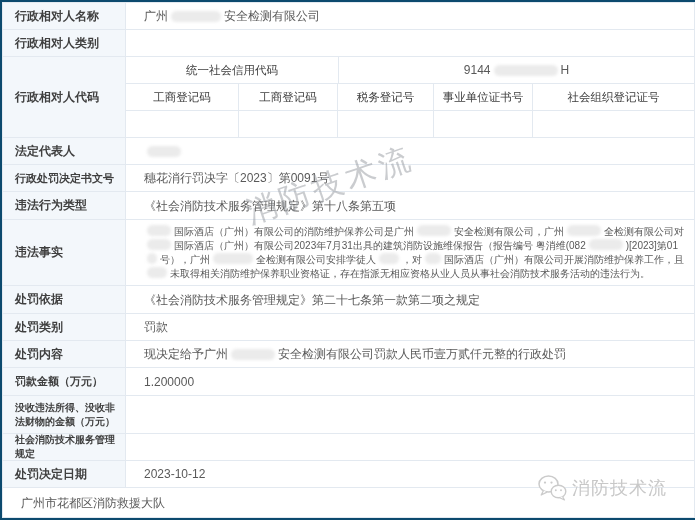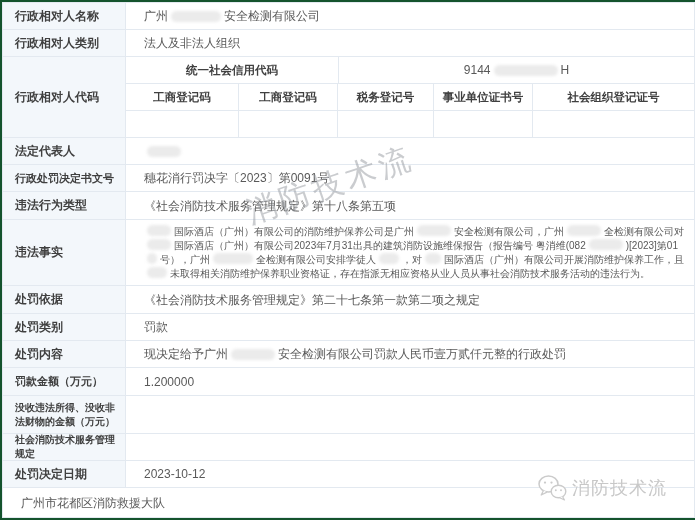--- a/index.html
+++ b/index.html
@@ -1,35 +1,35 @@
 <!DOCTYPE html>
 <html><head>
 <meta charset="utf-8">
 <style>
   html,body{margin:0;padding:0;background:#fff;}
-  .page{position:relative;width:695px;height:520px;background:#14532d;overflow:hidden;
+  .page{position:relative;width:695px;height:520px;background:#0c4a6e;overflow:hidden;
         font-family:"Liberation Sans","DejaVu Sans",sans-serif;}
   .tbl{position:absolute;left:2px;top:2px;width:691px;border:1px solid #e3e9f0;
        display:flex;flex-direction:column;background:#fff;}
   .row{display:flex;border-bottom:1px solid #e3e9f0;box-sizing:border-box;}
   .row:last-child{border-bottom:none;}
   .h27{height:27px}.h28{height:28px}.h29{height:29px}.h38{height:38px}
   .lab{flex:0 0 123px;width:123px;box-sizing:border-box;background:#f3f7fb;
        border-right:1px solid #e3e9f0;padding:2px 8px 2px 12px;display:flex;align-items:center;
        font-size:12px;font-weight:700;color:#404040;line-height:15px;}
   .lab.md{font-size:11px;}
   .lab.sm{font-size:10px;line-height:14px;}
   .val{flex:1;box-sizing:border-box;padding:2px 10px 2px 18px;display:flex;align-items:center;
        font-size:12px;color:#595959;line-height:16px;}
   .val.block{display:block;padding-top:5px;font-size:10px;line-height:14px;min-height:65px;}
   .val.sub{padding:0;display:flex;flex-direction:column;align-items:stretch;}
   .srow{display:flex;box-sizing:border-box;height:27px;border-bottom:1px solid #e3e9f0;}
   .srow:last-child{border-bottom:none;height:26px;}
   .sc{box-sizing:border-box;border-right:1px solid #e3e9f0;display:flex;align-items:center;
-      justify-content:center;font-size:11.5px;font-weight:700;color:#404040;}
+      justify-content:center;font-size:11.5px;font-weight:400;color:#404040;}
   .sc:last-child{border-right:none;text-align:center;}
   .sc.plain{font-weight:400;color:#595959;font-size:12px;}
   .w213{flex:0 0 213px}.w113{flex:0 0 113px}.w99{flex:0 0 99px}.w96{flex:0 0 96px}.grow{flex:1}
   .redact{display:inline-block;height:11px;background:#ebebeb;border-radius:6px;
           filter:blur(1.5px);vertical-align:-1px;margin:0 3px;}
   .watermark{position:absolute;left:247px;top:193px;font-size:31px;letter-spacing:4px;
              color:rgba(150,154,160,0.5);transform:rotate(-19deg);transform-origin:0 50%;
              white-space:nowrap;pointer-events:none;}
   .brand{position:absolute;left:537px;top:474px;display:flex;align-items:center;gap:5px;
          color:#c8c8c8;font-size:18px;letter-spacing:1px;}
@@ -42,21 +42,20 @@
 
   <div class="tbl">
 
     <div class="row h27">
       <div class="lab">行政相对人名称</div>
       <div class="val">广州<span class="redact" style="width: 50px;"></span>安全检测有限公司</div>
     </div>
 
     <div class="row h27">
       <div class="lab">行政相对人类别</div>
-      <div class="val">法人及非法人组织</div>
     </div>
 
     <div class="row">
       <div class="lab">行政相对人代码</div>
       <div class="val sub">
         <div class="srow">
           <div class="sc w213">统一社会信用代码</div>
           <div class="sc grow plain">9144<span class="redact" style="width: 64px;"></span>H</div>
         </div>
         <div class="srow">

